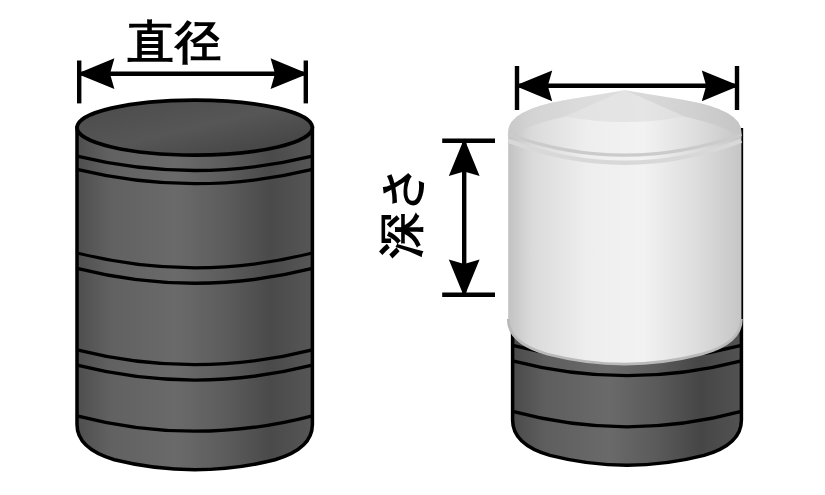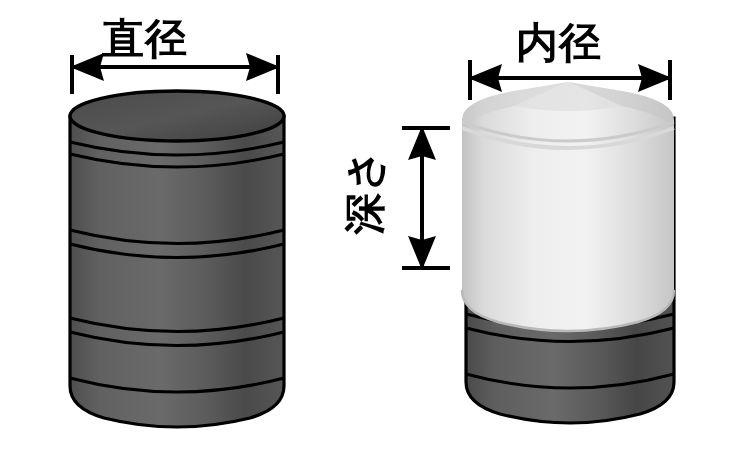--- a/index.html
+++ b/index.html
@@ -14,21 +14,21 @@
   
   .dim-label {
     position:absolute;
     font-family:"DejaVu Sans","Liberation Sans",sans-serif;
     font-weight:700;
     color:#000;
     letter-spacing:1px;
     white-space:nowrap;
     line-height:1;
   }
-  #label-diameter { left:102px; top:18px; font-size:42px; }
+  #label-diameter { left:116px; top:18px; font-size:42px; }
   #label-inner    { left:516px; top:22px; font-size:42px; }
   #label-depth {
     left:322px; top:170px;
     font-size:42px;
     transform:rotate(-90deg);
     transform-origin:center center;
   }
 
   
   #dims { position:absolute; left:0; top:0; width:750px; height:450px; }
@@ -168,17 +168,16 @@
       <line x1="402" y1="128" x2="450" y2="128" stroke="#000" stroke-width="4"></line>
       <line x1="402" y1="268" x2="450" y2="268" stroke="#000" stroke-width="4"></line>
       <line x1="422" y1="130" x2="422" y2="266" stroke="#000" stroke-width="4"></line>
       <path d="M 422,126 L 408,160 L 422,156 L 436,160 Z" fill="#000"></path>
       <path d="M 422,270 L 408,236 L 422,240 L 436,236 Z" fill="#000"></path>
     </g>
   </svg>
 
   <div class="dim-label" id="label-diameter">直径</div>
 
-  <div class="dim-label" id="label-inner">内径</div>
 
   <div class="dim-label" id="label-depth">深さ</div>
 
 </div>
 
 </body></html>

